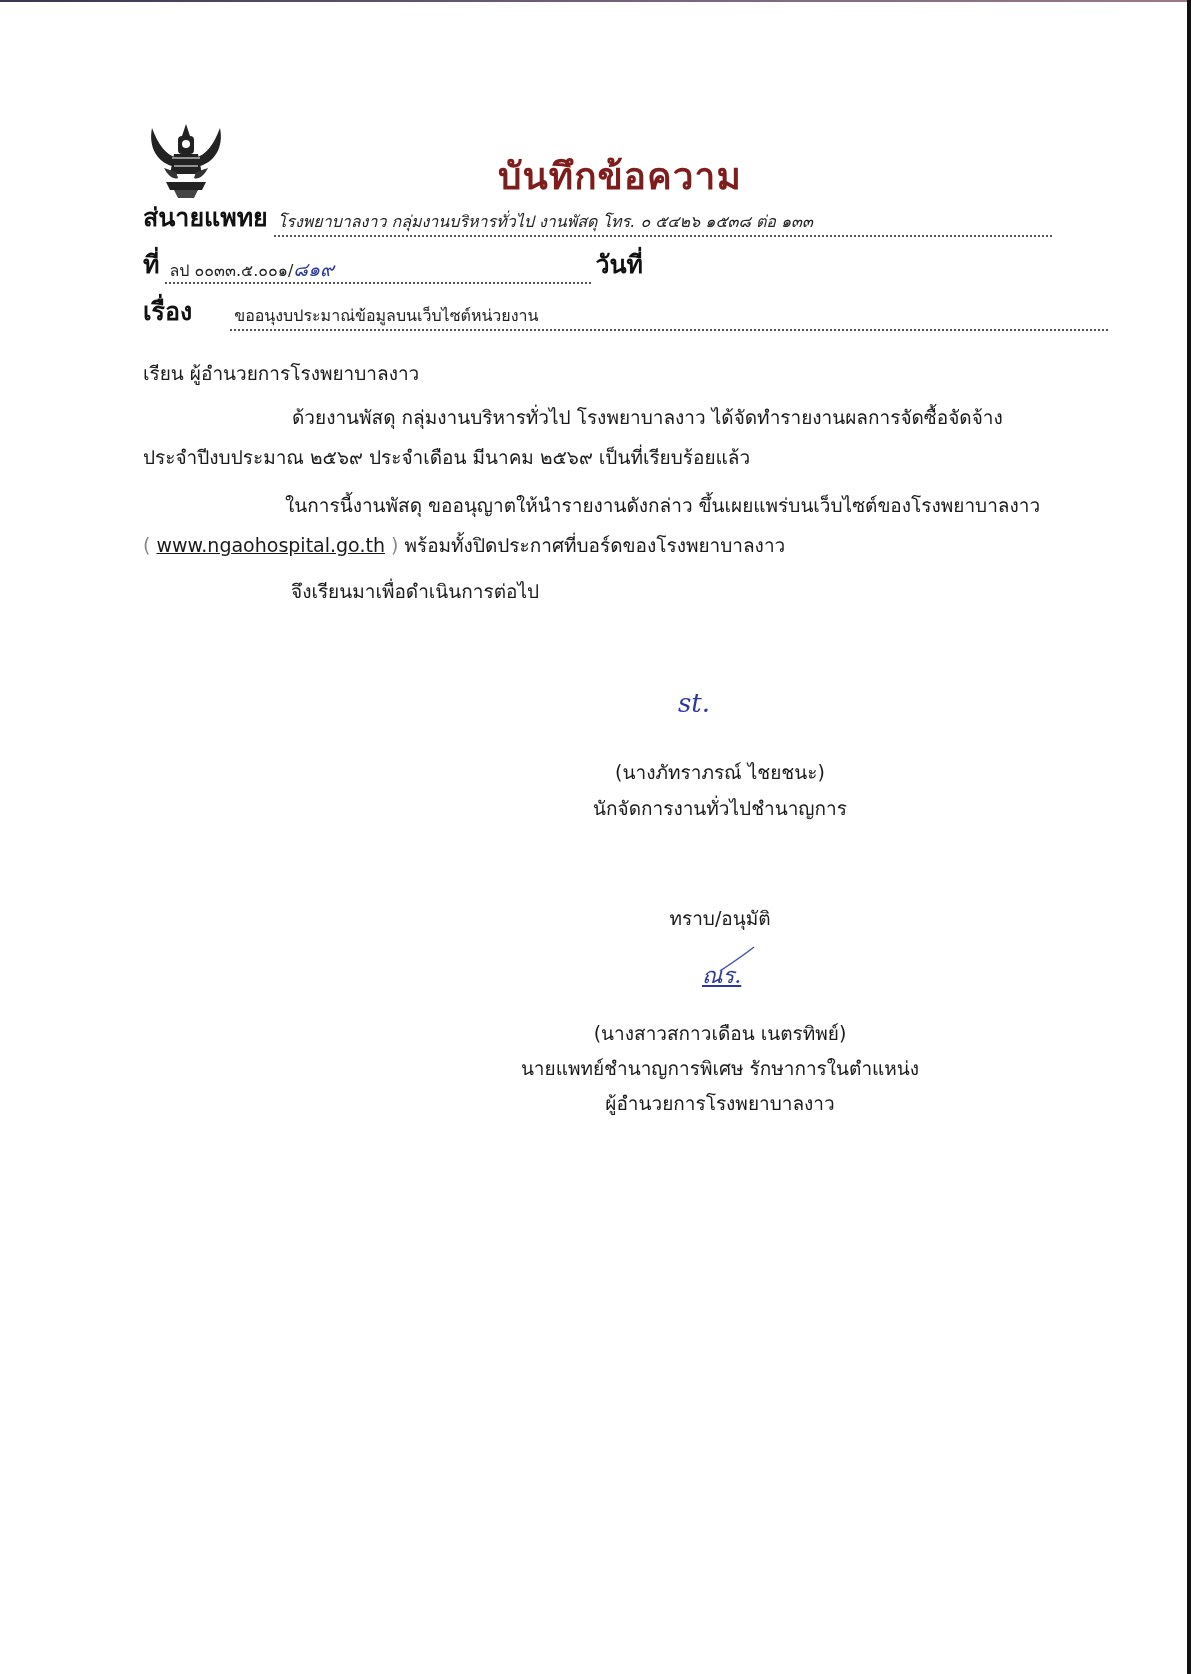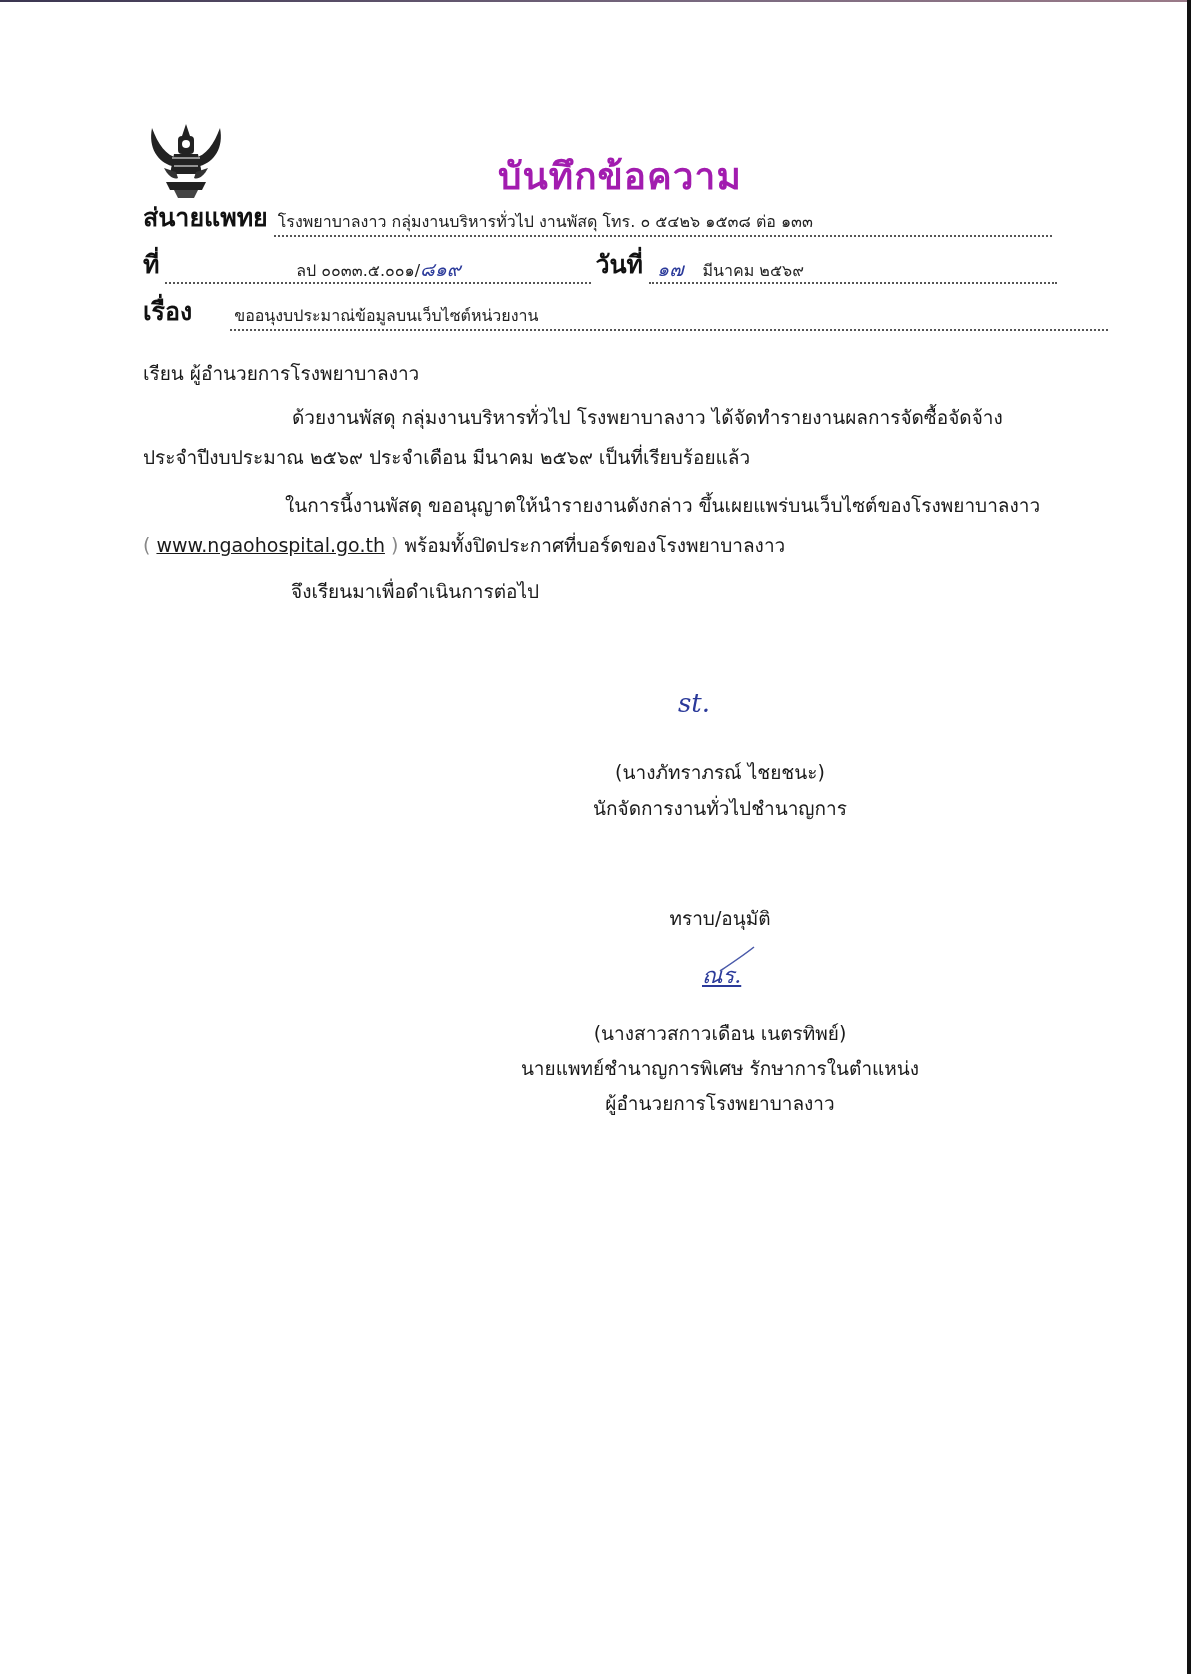--- a/index.html
+++ b/index.html
@@ -3,21 +3,21 @@
 <meta charset="utf-8">
 <style>
   html, body { margin: 0; padding: 0; }
   body {
     width: 1191px; height: 1674px; background: #ffffff; position: relative; overflow: hidden;
     font-family: "DejaVu Sans", "Liberation Sans", sans-serif; color: #1a1a1a;
   }
   .top-edge { position: absolute; left: 0; top: 0; width: 1191px; height: 2px; background: linear-gradient(90deg,#3a3550,#7a6a80 60%,#9a7a88); }
   .right-edge { position: absolute; right: 0; top: 0; width: 4px; height: 1674px; background: #111; }
   .emblem { position: absolute; left: 144px; top: 118px; width: 84px; height: 84px; }
-  .title { position: absolute; left: 498px; top: 146px; font-size: 37px; font-weight: bold; letter-spacing: 1px; color: #a21caf; }
+  .title { position: absolute; left: 498px; top: 146px; font-size: 37px; font-weight: bold; letter-spacing: 1px; color: #7f1d1d; }
   .field-row { position: absolute; left: 143px; height: 34px; display: flex; align-items: flex-end; }
   .field-label { font-size: 25px; font-weight: bold; color: #111; white-space: nowrap; }
   .field-value {
     font-size: 16px; color: #222; white-space: nowrap; border-bottom: 2px dotted #555;
     padding: 0 4px 2px 4px; margin-left: 6px; height: 22px; line-height: 22px; box-sizing: content-box;
   }
   .hand { font-family: "DejaVu Serif", serif; font-style: italic; color: #2b3a9a; font-size: 19px; }
   .body-text { position: absolute; font-size: 19px; color: #1a1a1a; white-space: nowrap; }
   .link { text-decoration: underline; color: #1a1a1a; }
   .paren { color: #888; }
@@ -42,33 +42,29 @@
   <path d="M22 64 L62 64 L58 72 L26 72Z" fill="#222"></path>
   <path d="M30 72 L54 72 L50 80 L34 80Z" fill="#444"></path>
   <path d="M28 40 L56 40" stroke="#fff" stroke-width="1"></path>
   <path d="M30 48 L54 48" stroke="#fff" stroke-width="1"></path>
 </svg>
 
 <div class="title">บันทึกข้อความ</div>
 
 <div class="field-row" style="top:203px;">
   <span class="field-label">ส่นายแพทย</span>
-  <span class="field-value" style="width:770px;">โรงพยาบาลงาว  กลุ่มงานบริหารทั่วไป   งานพัสดุ     โทร. ๐ ๕๔๒๖ ๑๕๓๘ ต่อ ๑๓๓</span>
+  <span class="field-value" style="width:770px;font-style:italic;">โรงพยาบาลงาว  กลุ่มงานบริหารทั่วไป   งานพัสดุ     โทร. ๐ ๕๔๒๖ ๑๕๓๘ ต่อ ๑๓๓</span>
 </div>
 
 <div class="field-row" style="top:250px;">
   <span class="field-label">ที่</span>
-  <span class="field-value" style="width:418px;text-align:center;">
+  <span class="field-value" style="width:418px;">
     <span>ลป ๐๐๓๓.๕.๐๐๑/</span><span class="hand">๘๑๙</span>
   </span>
   <span class="field-label" style="margin-left:4px;">วันที่</span>
-  <span class="field-value" style="width:400px;">
-    <span class="hand" style="margin-left:4px;">๑๗</span>
-    <span style="margin-left:14px;">มีนาคม ๒๕๖๙</span>
-  </span>
 </div>
 
 <div class="field-row" style="top:297px;gap:32px;">
   <span class="field-label">เรื่อง</span>
   <span class="field-value" style="width:870px;">ขออนุงบประมาณ่ข้อมูลบนเว็บไซต์หน่วยงาน</span>
 </div>
 
 <div class="body-text" style="left:143px; top:358px;">เรียน  ผู้อำนวยการโรงพยาบาลงาว</div>
 <div class="body-text" style="left:292px; top:402px;">ด้วยงานพัสดุ กลุ่มงานบริหารทั่วไป  โรงพยาบาลงาว  ได้จัดทำรายงานผลการจัดซื้อจัดจ้าง</div>
 <div class="body-text" style="left:143px; top:442px;">ประจำปีงบประมาณ ๒๕๖๙ ประจำเดือน มีนาคม ๒๕๖๙  เป็นที่เรียบร้อยแล้ว</div>

